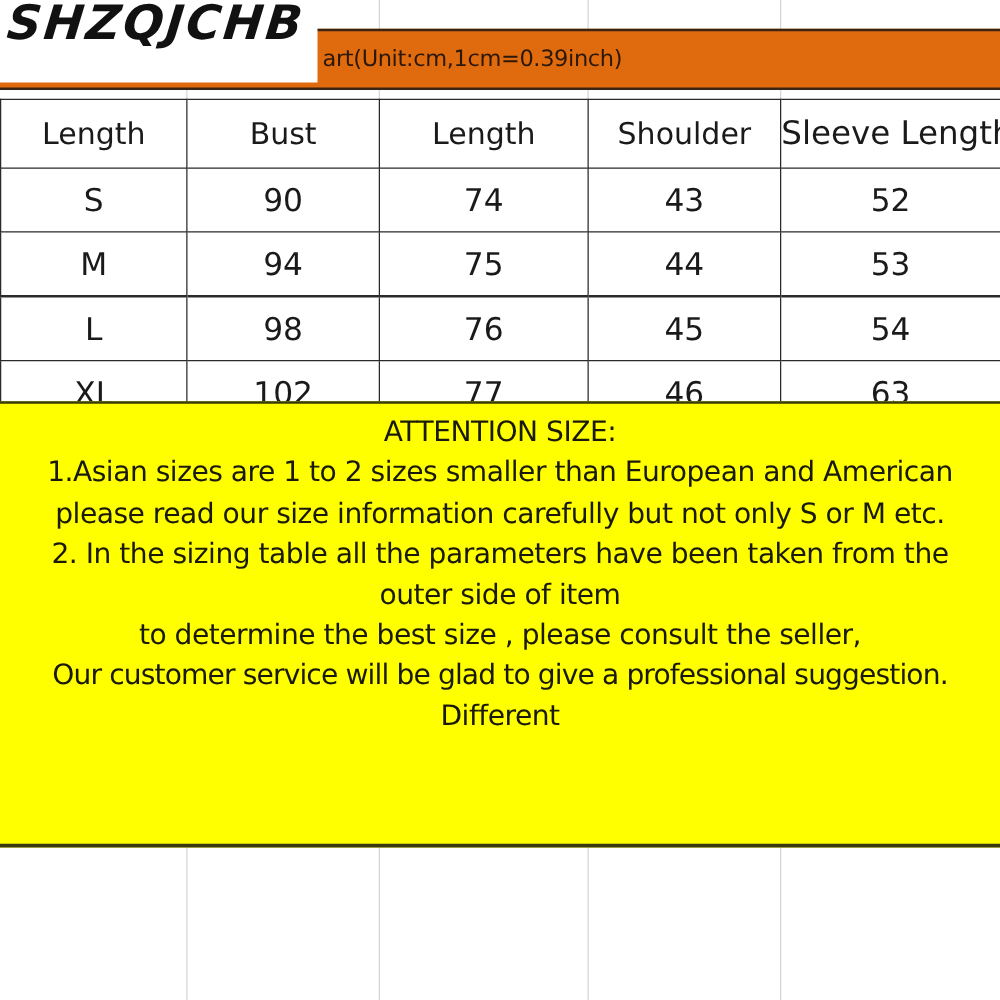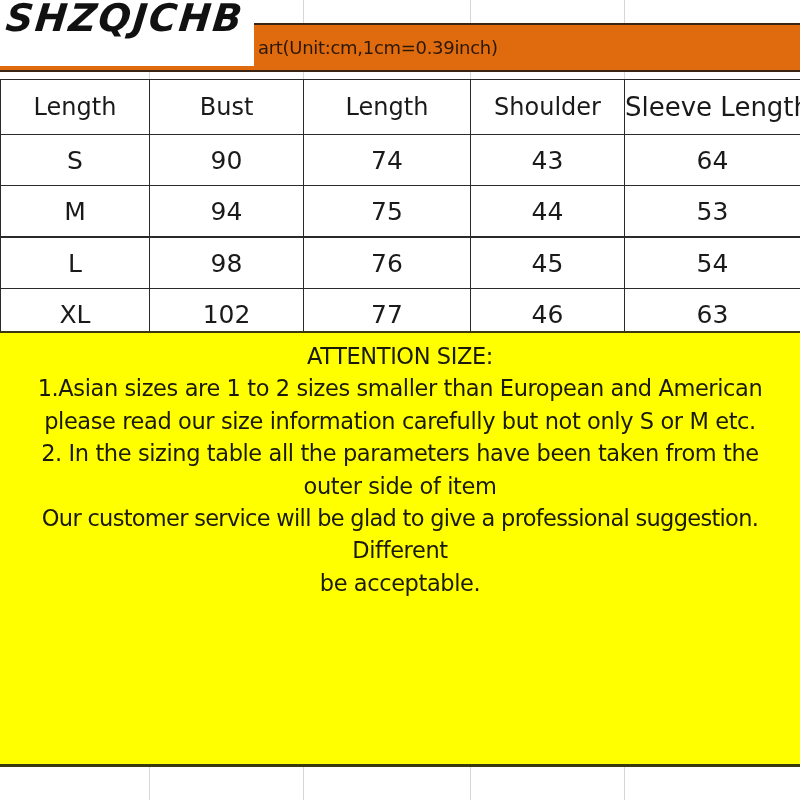--- a/index.html
+++ b/index.html
@@ -43,21 +43,21 @@
     table.size-table td, table.size-table th {
       border: 1px solid #2a2a2a;
       text-align: center; font-weight: normal;
       padding: 0; overflow: hidden; white-space: nowrap;
     }
     table.size-table th { height: 54px; font-size: 24px; }
     table.size-table th.sleeve { font-size: 26px; }
     table.size-table td { height: 50px; font-size: 25px; }
     table.size-table tr.row-m td { border-bottom: 2px solid #2a2a2a; }
     .attention-box {
-      position: absolute; left: 0; top: 331px; width: 800px; height: 436px;
+      position: absolute; left: 0; top: 321px; width: 800px; height: 357px;
       background: #ffff00;
       border-top: 2px solid #3a3a10;
       border-bottom: 3px solid #3a3a10;
       box-sizing: border-box;
       text-align: center;
       padding-top: 7px;
     }
     .attention-line {
       font-size: 22.5px; line-height: 32.4px; color: #1a1a0a;
       white-space: nowrap; letter-spacing: -0.4px;
@@ -95,21 +95,21 @@
       <th>Shoulder</th>
       <th class="sleeve">Sleeve Length</th>
     </tr>
   </thead>
   <tbody>
     <tr>
       <td>S</td>
       <td>90</td>
       <td>74</td>
       <td>43</td>
-      <td>64</td>
+      <td>52</td>
     </tr>
     <tr class="row-m">
       <td>M</td>
       <td>94</td>
       <td>75</td>
       <td>44</td>
       <td>53</td>
     </tr>
     <tr>
       <td>L</td>
@@ -127,16 +127,16 @@
     </tr>
   </tbody>
 </table>
 
 <div class="attention-box">
   <div class="attention-line">ATTENTION SIZE:</div>
   <div class="attention-line">1.Asian sizes are 1 to 2 sizes smaller than European and American</div>
   <div class="attention-line">please read our size information carefully but not only S or M etc.</div>
   <div class="attention-line">2. In the sizing table all the parameters have been taken from the</div>
   <div class="attention-line">outer side of item</div>
+  <div class="attention-line">to determine the best size , please consult the seller,</div>
   <div class="attention-line tight">Our customer service will be glad to give a professional suggestion.</div>
   <div class="attention-line">Different</div>
-  <div class="attention-line">be acceptable.</div>
 </div>
 
 </body></html>

